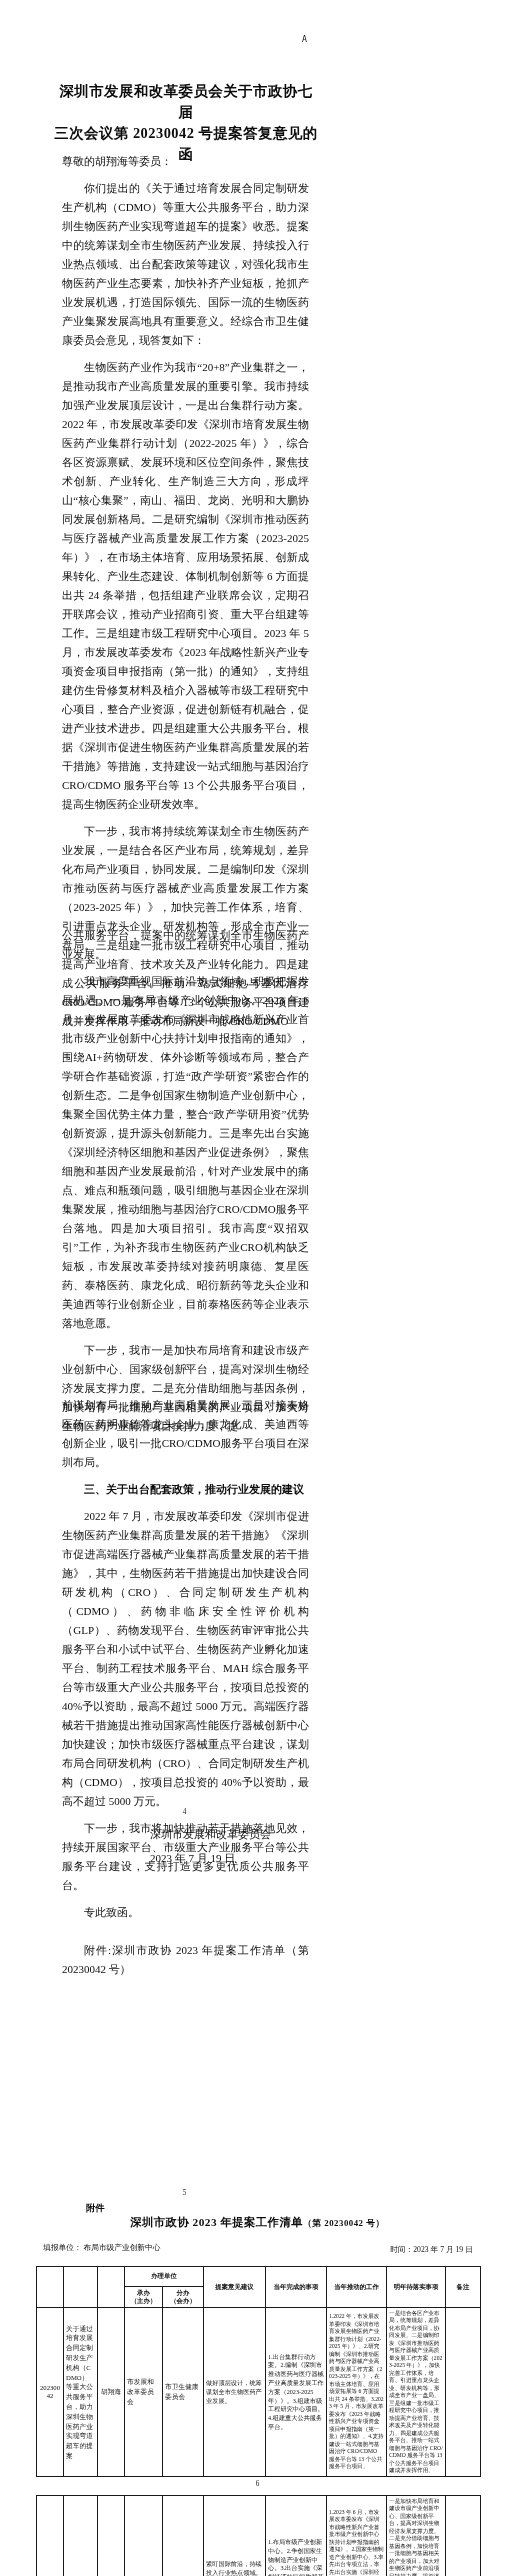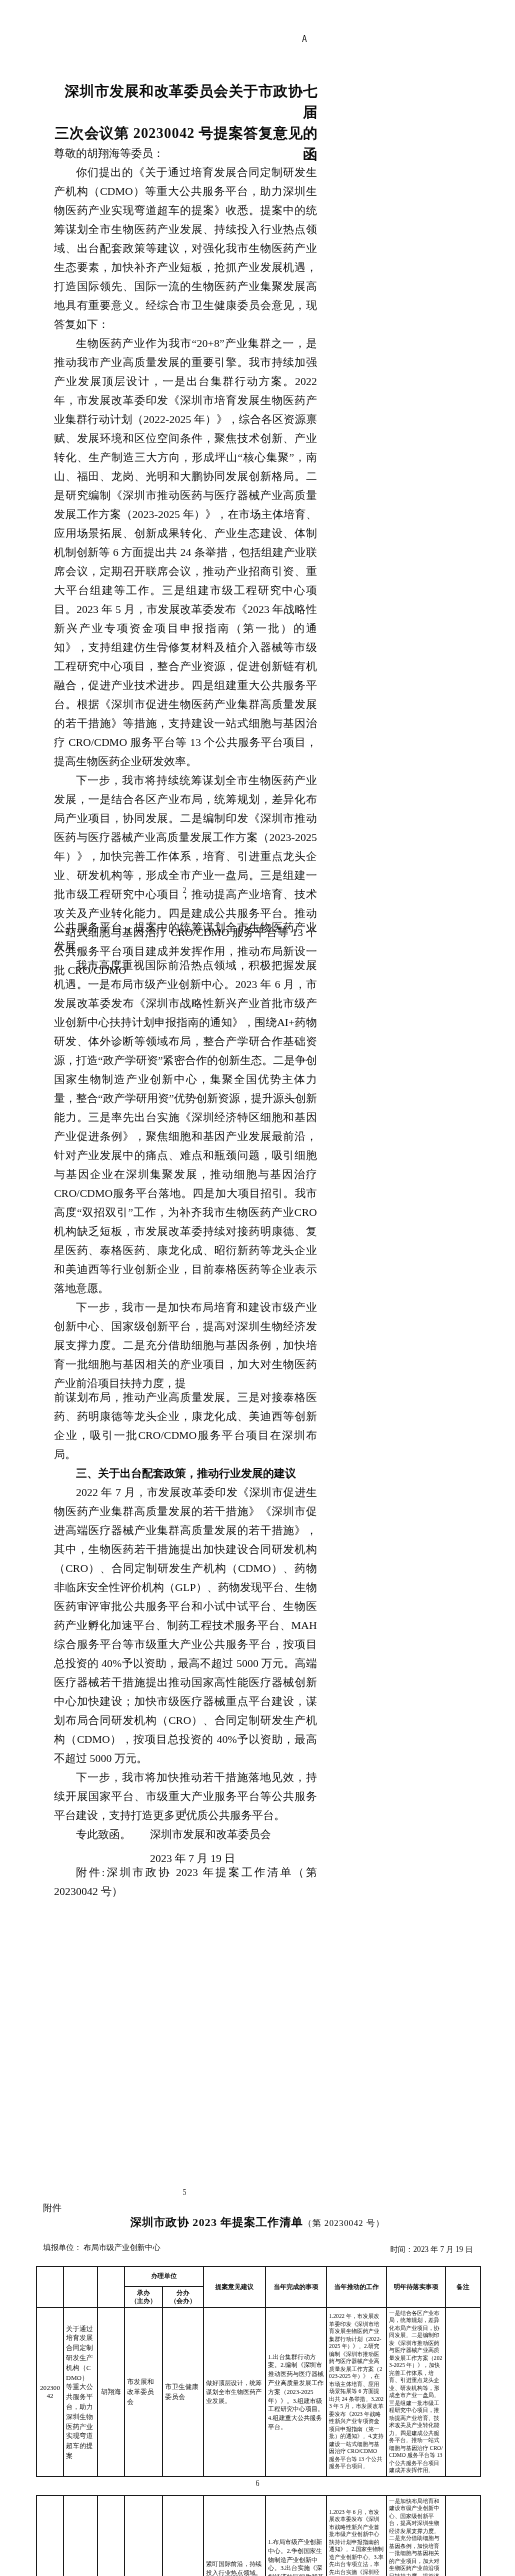--- a/index.html
+++ b/index.html
@@ -1,31 +1,31 @@
 <!DOCTYPE html>
 <html style="font-size:8.2px"><head>
 <meta charset="utf-8">
 <style>
   html,body{margin:0;padding:0;background:#ffffff;}
   body{width:515px;height:2819px;position:relative;
        font-family:"Liberation Serif","DejaVu Serif",serif;color:#0d0d0d;}
   .abs{position:absolute;}
   .corner{font-size:8.2px;font-family:"DejaVu Sans Mono",monospace;}
-  .doc-title{left:54px;top:81px;width:264px;text-align:right;
+  .doc-title{left:54px;top:81px;width:264px;text-align:center;
              font-size:14.4px;font-weight:700;line-height:21px;letter-spacing:0.5px;}
   .page-block{left:54px;width:263px;font-size:11px;line-height:19px;text-align:justify;}
-  .page-block p{margin:0;text-indent:2em;}
+  .page-block p{margin:8px;text-indent:2em;}
   .page-block p.noindent{text-indent:0;}
   .page-block p.heading{font-weight:700;}
   .pagenum{width:31px;text-align:center;font-size:7.2px;color:#222;}
   .sig{width:165px;text-align:left;font-size:11px;}
-  .att-label{font-size:9.3px;font-weight:400;}
+  .att-label{font-size:9.3px;font-weight:700;margin-left:43px;}
   .att-title{left:36px;top:2215px;width:443px;text-align:center;
              font-size:11.3px;font-weight:700;letter-spacing:0.5px;}
-  .att-title .paren{font-size:8.8px;font-weight:400;}
+  .att-title .paren{font-size:8.8px;font-weight:700;}
   .att-meta{left:36px;top:2243px;width:443px;font-size:7.7px;}
   .att-meta .left{position:absolute;left:7.2px;top:0;}
   .att-meta .right{position:absolute;right:6.2px;top:2.1px;}
   table.ptable{position:absolute;left:36px;border-collapse:collapse;table-layout:fixed;
                width:443px;font-size:5.7px;line-height:7.7px;color:#111;
                font-family:"Liberation Serif","DejaVu Serif",serif;}
   table.ptable td{border:0.5px solid #1a1a1a;padding:1.5px 2.1px;overflow:hidden;
                   vertical-align:middle;word-break:break-all;}
   table.ptable tr.hrow td{text-align:center;font-weight:700;font-size:6.4px;
                           vertical-align:middle;padding:1px;}

